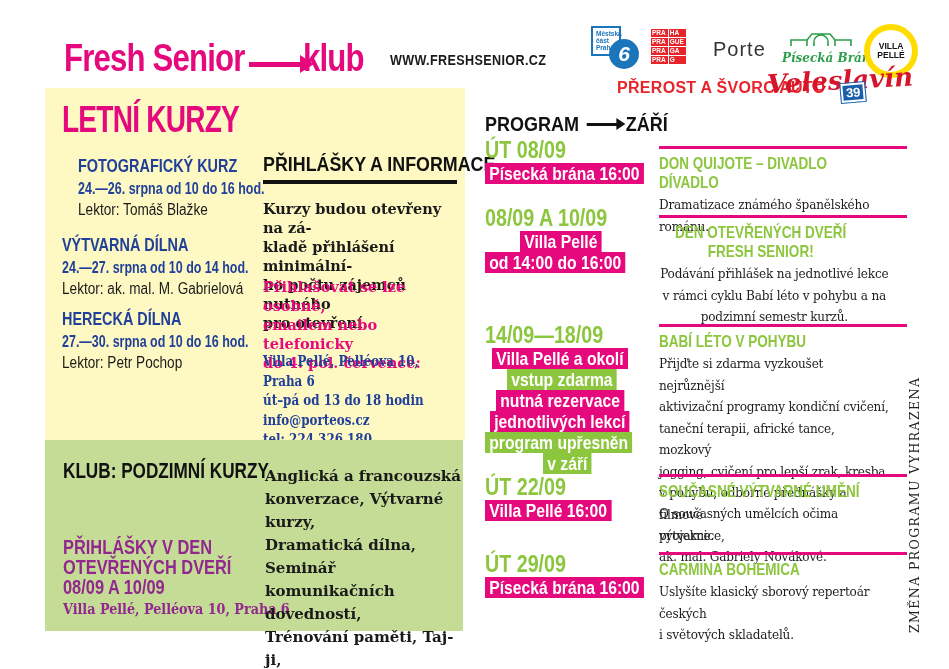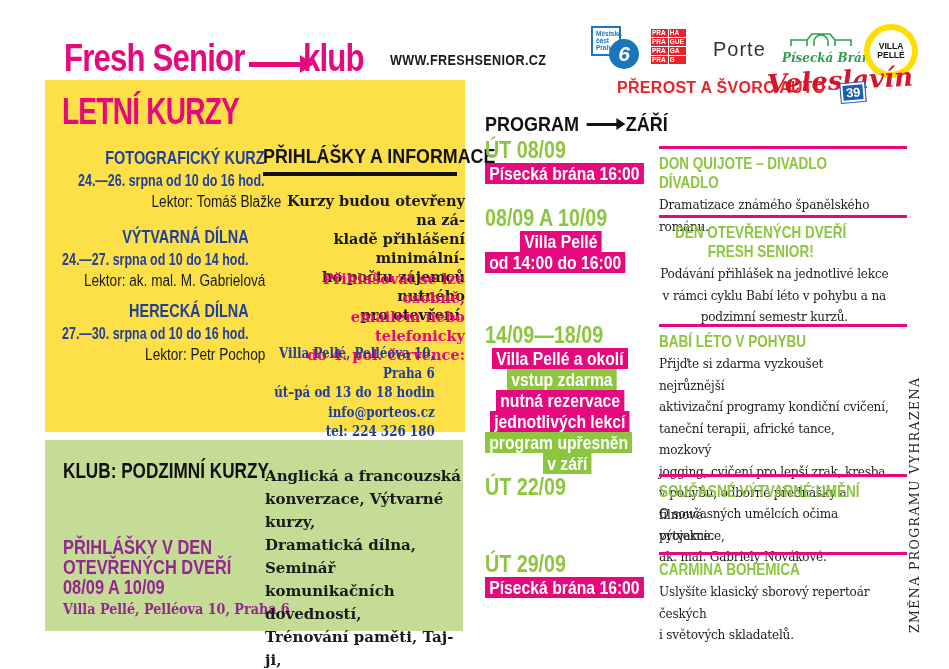--- a/index.html
+++ b/index.html
@@ -33,21 +33,21 @@
   .villa { width:42px; height:42px; border-radius:50%; border:6px solid #FFDD00; background:#fff; color:#111;
       display:flex; align-items:center; justify-content:center; text-align:center; font-size:8.5px; font-weight:bold;
       line-height:9px; white-space:pre-line; box-sizing:content-box; }
   .prerost { color:#E8242B; font-size:16px; font-weight:bold; letter-spacing:.3px; }
   .veles { font-family:"DejaVu Serif",serif; font-style:italic; font-weight:bold; color:#D6152B; font-size:26px;
       transform:rotate(-3deg); white-space:nowrap; }
   .veles39 { left:74px; top:17px; background:#1B5FAA; color:#fff; font-size:13px; font-weight:bold; padding:0 3px;
       border:2px solid #fff; outline:1px solid #1B5FAA; transform:rotate(-5deg); }
 
   
-  .panel-yellow { left:45px; top:80px; width:420px; height:352px; background:#fde047;text-align:right; }
+  .panel-yellow { left:45px; top:88px; width:420px; height:352px; background:#fef9c3; }
   .panel-green  { left:45px; top:440px; width:418px; height:191px; background:#C5DC96; }
 
   .big-title { color:#E6097E; font-size:36px; font-weight:bold; letter-spacing:-1px; line-height:40px; white-space:nowrap; }
   .course h3 { margin:0; color:#21409A; font-size:18.5px; line-height:24px; font-weight:bold; white-space:nowrap; }
   .course .dt { color:#21409A; font-size:16px; line-height:21px; font-weight:bold; white-space:nowrap; }
   .course .lk { color:#1a1a1a; font-size:16px; line-height:21px; white-space:nowrap; }
 
   .apps-title { font-size:21px; font-weight:bold; color:#111; white-space:nowrap; }
   .apps-bar { width:194px; height:4px; background:#111; }
   .apps-p { font-size:14.5px; line-height:19px; font-weight:bold; color:#1a1a1a; }
@@ -205,20 +205,23 @@
       <div class="badge m">Villa Pellé a okolí</div>
       <div class="badge g">vstup zdarma</div>
       <div class="badge m">nutná rezervace</div>
       <div class="badge m">jednotlivých lekcí</div>
       <div class="badge g">program upřesněn</div>
       <div class="badge g">v září</div>
     </div>
   </div>
   <div class="abs sched" style="left:485px; top:474px;">
     <div class="date">ÚT 22/09</div>
+    <div class="badges">
+      <div class="badge m">Villa Pellé 16:00</div>
+    </div>
   </div>
   <div class="abs sched" style="left:485px; top:551px;">
     <div class="date">ÚT 29/09</div>
     <div class="badges">
       <div class="badge m">Písecká brána 16:00</div>
     </div>
   </div>
 
   <div class="abs event" style="left:659px; top:146px;">
     <div class="rule"></div>

